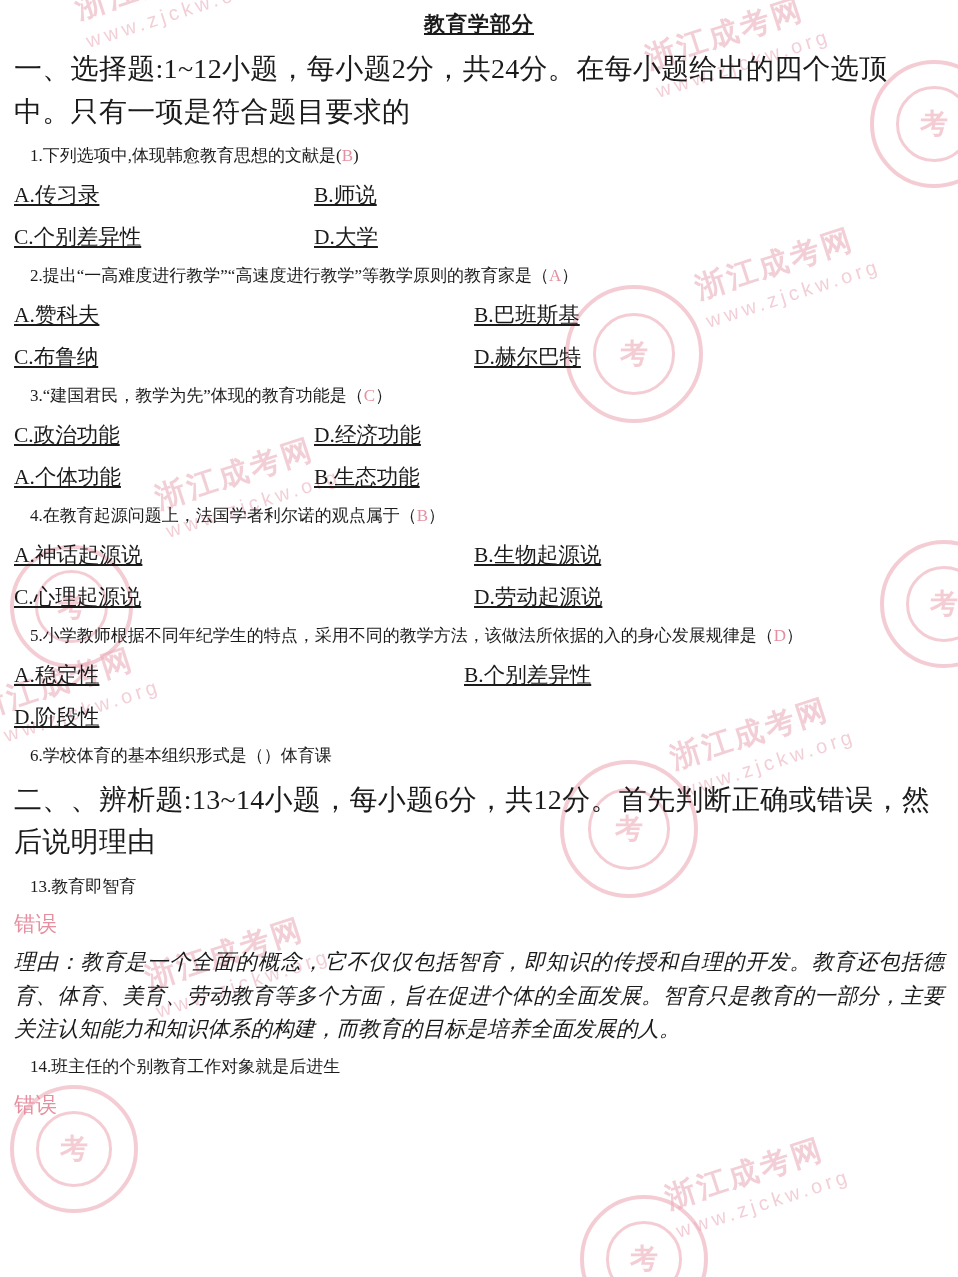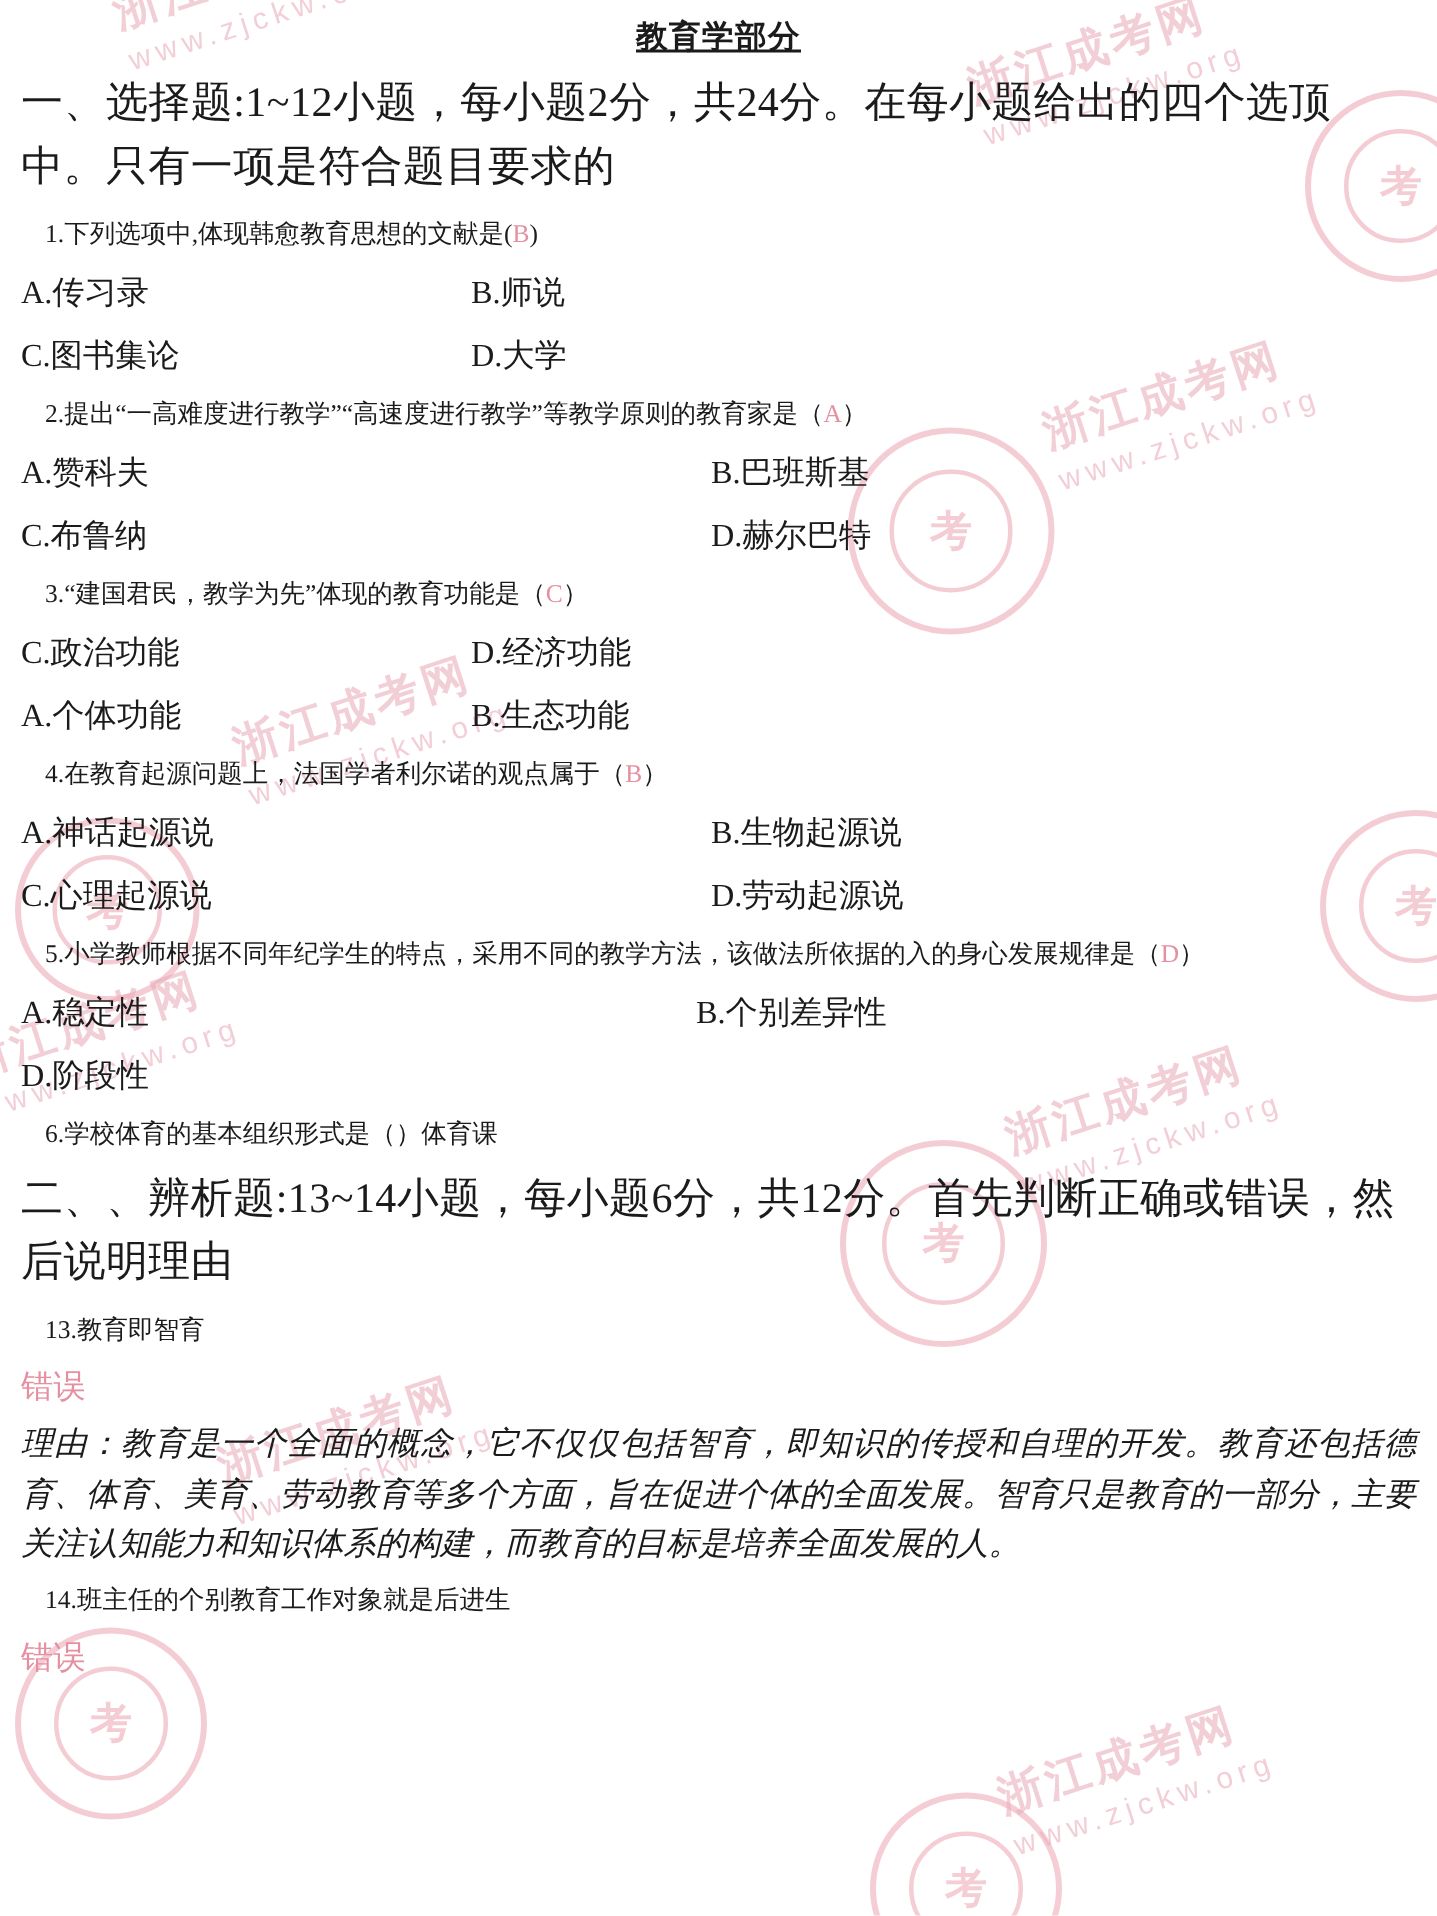--- a/index.html
+++ b/index.html
@@ -90,20 +90,21 @@
   .q-line {
     font-size: 17px;
     line-height: 1.5;
     margin: 0 0 10px 16px;
   }
   .opts {
     display: flex;
     margin: 0 0 10px 0;
     font-size: 21.5px;
     line-height: 1.5;
+    text-decoration: underline;
   }
   .opts .o {
     white-space: nowrap;
   }
   .opts .o:first-child {
     width: 300px;
     flex: 0 0 300px;
   }
   .opts.wide .o:first-child {
     width: 460px;
@@ -202,21 +203,21 @@
   <div class="doc-title">教育学部分</div>
 
   <p class="para">一、选择题:1~12小题，每小题2分，共24分。在每小题给出的四个选顶中。只有一项是符合题目要求的</p>
 
   <p class="q-line"><span>1.下列选项中,体现韩愈教育思想的文献是(</span><span class="ans">B</span><span>)</span></p>
   <div class="opts">
     <span class="o">A.传习录</span>
     <span class="o">B.师说</span>
   </div>
   <div class="opts">
-    <span class="o">C.图书集论</span>
+    <span class="o">C.个别差异性</span>
     <span class="o">D.大学</span>
   </div>
 
   <p class="q-line"><span>2.提出“一高难度进行教学”“高速度进行教学”等教学原则的教育家是（</span><span class="ans">A</span><span>）</span></p>
   <div class="opts wide">
     <span class="o">A.赞科夫</span>
     <span class="o">B.巴班斯基</span>
   </div>
   <div class="opts wide">
     <span class="o">C.布鲁纳</span>

